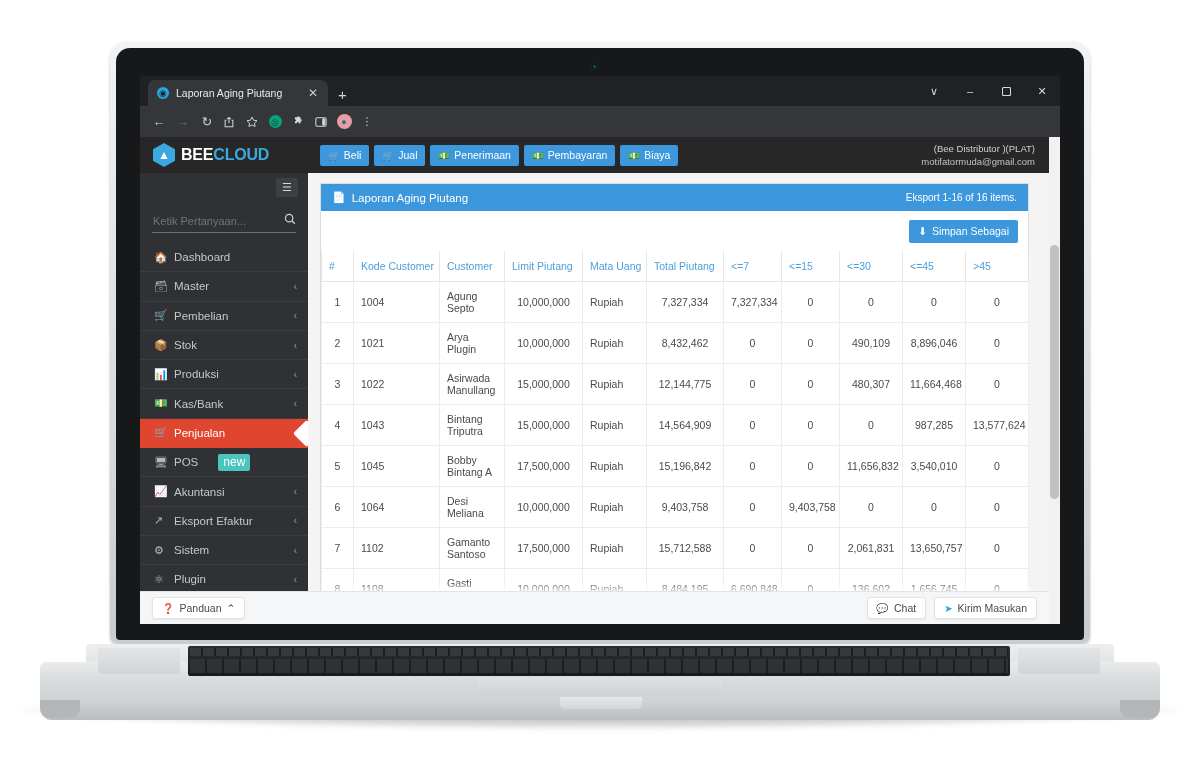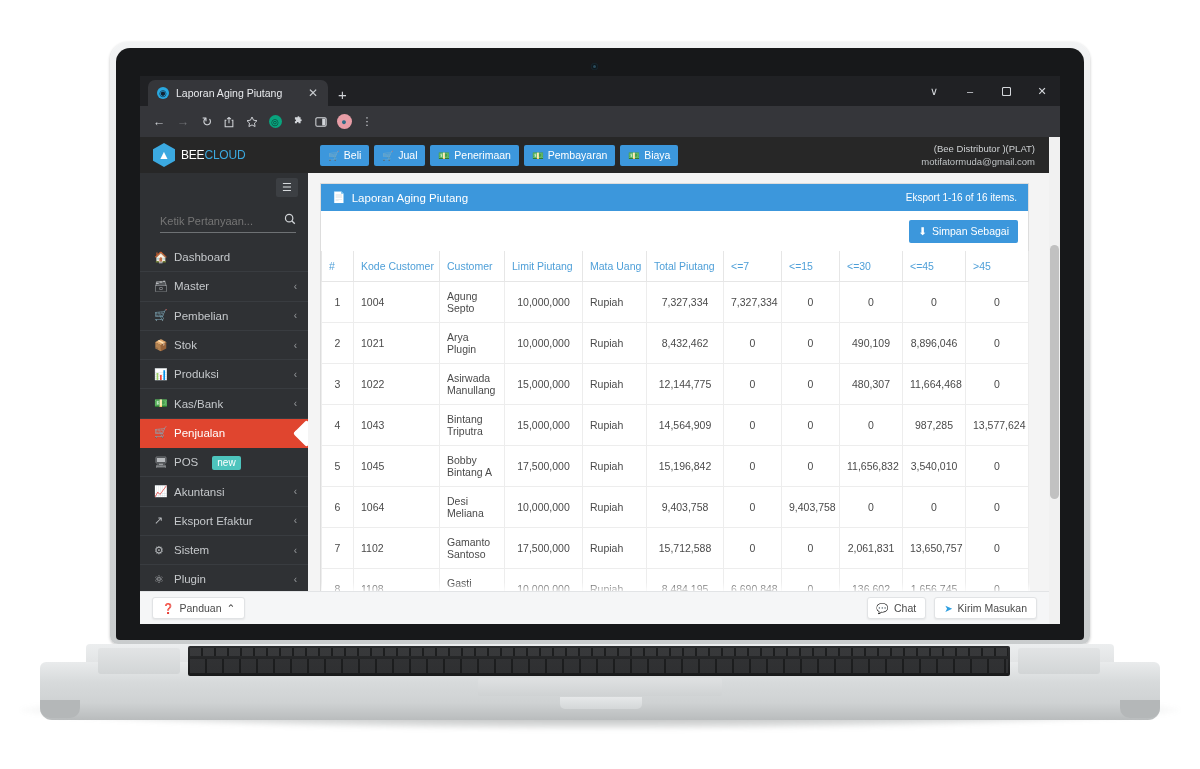--- a/index.html
+++ b/index.html
@@ -162,21 +162,21 @@
     width: 168px; height: 36px; display: flex; align-items: center; gap: 6px;
     padding-left: 13px; background:#272727;
   }
   .brand-mark {
     width: 22px; height: 24px; position: relative;
     background: #3ba9e0;
     clip-path: polygon(50% 0%, 100% 26%, 100% 74%, 50% 100%, 0% 74%, 0% 26%);
     display:flex;align-items:center;justify-content:center;
   }
   .brand-mark span { color:#ffffff; font-size: 12px; line-height:1; margin-top:-1px;}
-  .brand-text { font-size: 12px; font-weight: normal; letter-spacing: -0.2px; }
+  .brand-text { font-size: 16px; font-weight: bold; letter-spacing: -0.2px; }
   .brand-text .bee { color: #ffffff; }
   .brand-text .cloud { color: #3ba9e0; }
   .hdr-nav { display:flex; align-items:center; gap: 5px; margin-left: 12px; }
   .hdr-btn {
     background: #3c97dc; color: #fff; font-size: 10.5px; border: none;
     height: 21px; padding: 0 8px; border-radius: 2px; display:flex; align-items:center; gap:4px;
     white-space: nowrap;
   }
   .hdr-btn .gi { font-size: 9.5px; }
   .hdr-user {
@@ -189,22 +189,22 @@
   .sidebar {
     position: absolute; left: 0; top: 36px; width: 168px; height: 451px;
     background: #2f3134;
   }
   .sb-toggle-row { height: 30px; display:flex; justify-content:flex-end; padding: 5px 10px 0 0; }
   .sb-toggle {
     width: 22px; height: 19px; background: #3c3f43; border-radius: 2px;
     display:flex; align-items:center; justify-content:center; color:#d7dadd; font-size: 11px;
   }
   .sb-search {
-    margin: 6px 12px 0 20px; height: 24px; border-bottom: 1px solid #6e7174;
-    display:flex; align-items:center; justify-content:space-between;
+    margin: 6px 12px 0 12px; height: 24px; border-bottom: 1px solid #6e7174;
+    display:flex; align-items:center; justify-content:flex-end;gap:13px;
   }
   .sb-search input {
     background: transparent; border: none; outline: none;
     color: #b9bdc0; font-size: 11px; width: 118px;
     font-family: "Liberation Sans", sans-serif;
   }
   .sb-search .mag { color:#d2d5d8; font-size: 12px; }
   .sb-menu { margin-top: 10px; }
   .sb-item {
     position: relative; height: 29.3px; display:flex; align-items:center;
@@ -216,22 +216,22 @@
   .sb-item .caret { color:#9a9da0; font-size: 10px; padding-right: 11px; }
   .sb-item.active {
     background: #e0452f; color:#fff; border-bottom-color:#e0452f;
   }
   .sb-item.active .ico, .sb-item.active .caret { color:#fff; }
   .sb-item.active::after {
     content:''; position:absolute; right:-8px; top:5px; width: 19px; height: 19px;
     background: #ffffff; transform: rotate(45deg); border-radius: 2px;
   }
   .badge-new {
-    background: #4dc4bd; color: #ffffff; font-size: 10px; padding: 1px 5px 2px 5px;
-    border-radius: 2px; margin-left: 14px; line-height: 1.2;
+    background: #4dc4bd; color: #ffffff; font-size: 12px; padding: 1px 5px 2px 5px;
+    border-radius: 2px; margin-left: 20px; line-height: 1.2;
   }
 
   
   .content {
     position: absolute; left: 168px; top: 36px; width: 741px; height: 451px;
     background: #f4f4f4; padding: 10px 12px 0 12px;
   }
   .panel { background:#fff; border: 1px solid #dddddd; width: 709px; }
   .panel-head {
     background: #3c97dc; color:#fff; height: 27px; display:flex; align-items:center;

